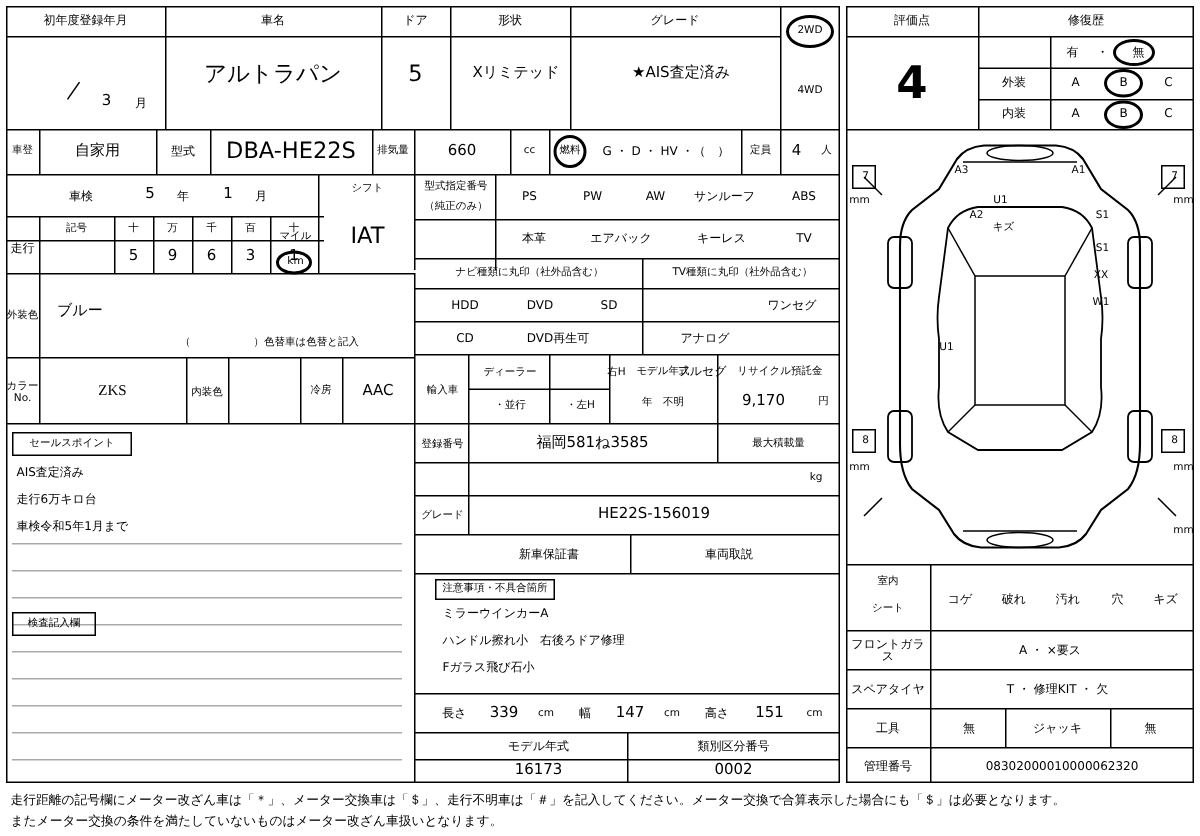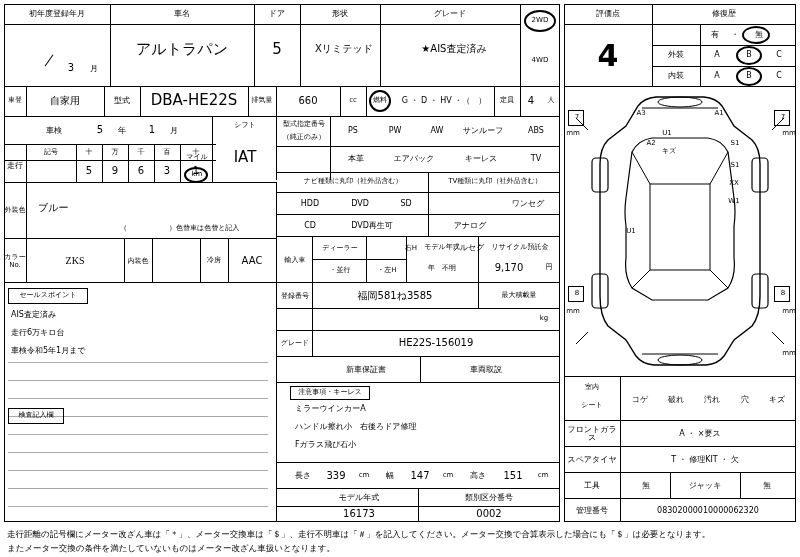--- a/index.html
+++ b/index.html
@@ -251,21 +251,21 @@
   <div class="lbl xsmall" style="left:8px;top:408px;width:56px;height:16px;">検査記入欄</div>
 
   <div class="vline" style="left:276px;top:182px;height:340px;"></div>
 
   <div class="vline" style="left:420px;top:356px;height:26px;"></div>
   <div class="hline" style="left:276px;top:382px;width:284px;"></div>
   <div class="lbl small" style="left:312px;top:358px;width:108px;height:24px;">新車保証書</div>
   <div class="lbl small" style="left:440px;top:358px;width:92px;height:24px;">車両取説</div>
 
   <div class="bx" style="left:290px;top:386px;width:80px;height:14px;"></div>
-  <div class="lbl xsmall" style="left:290px;top:386px;width:80px;height:14px;">注意事項・キーレス</div>
+  <div class="lbl xsmall" style="left:290px;top:386px;width:80px;height:14px;">注意事項・不具合箇所</div>
   <div class="lbl small left" style="left:292px;top:400px;width:266px;height:18px;">ミラーウインカーA</div>
   <div class="lbl small left" style="left:292px;top:436px;width:266px;height:18px;">Fガラス飛び石小</div>
   <div class="lbl small left" style="left:292px;top:418px;width:266px;height:18px;">ハンドル擦れ小　右後ろドア修理</div>
 
   <div class="hline" style="left:276px;top:462px;width:284px;"></div>
   <div class="hline" style="left:276px;top:488px;width:284px;"></div>
   <div class="vline" style="left:418px;top:488px;height:34px;"></div>
   <div class="hline" style="left:276px;top:506px;width:284px;"></div>
 
   <div class="lbl small" style="left:288px;top:464px;width:30px;height:24px;">長さ</div>

